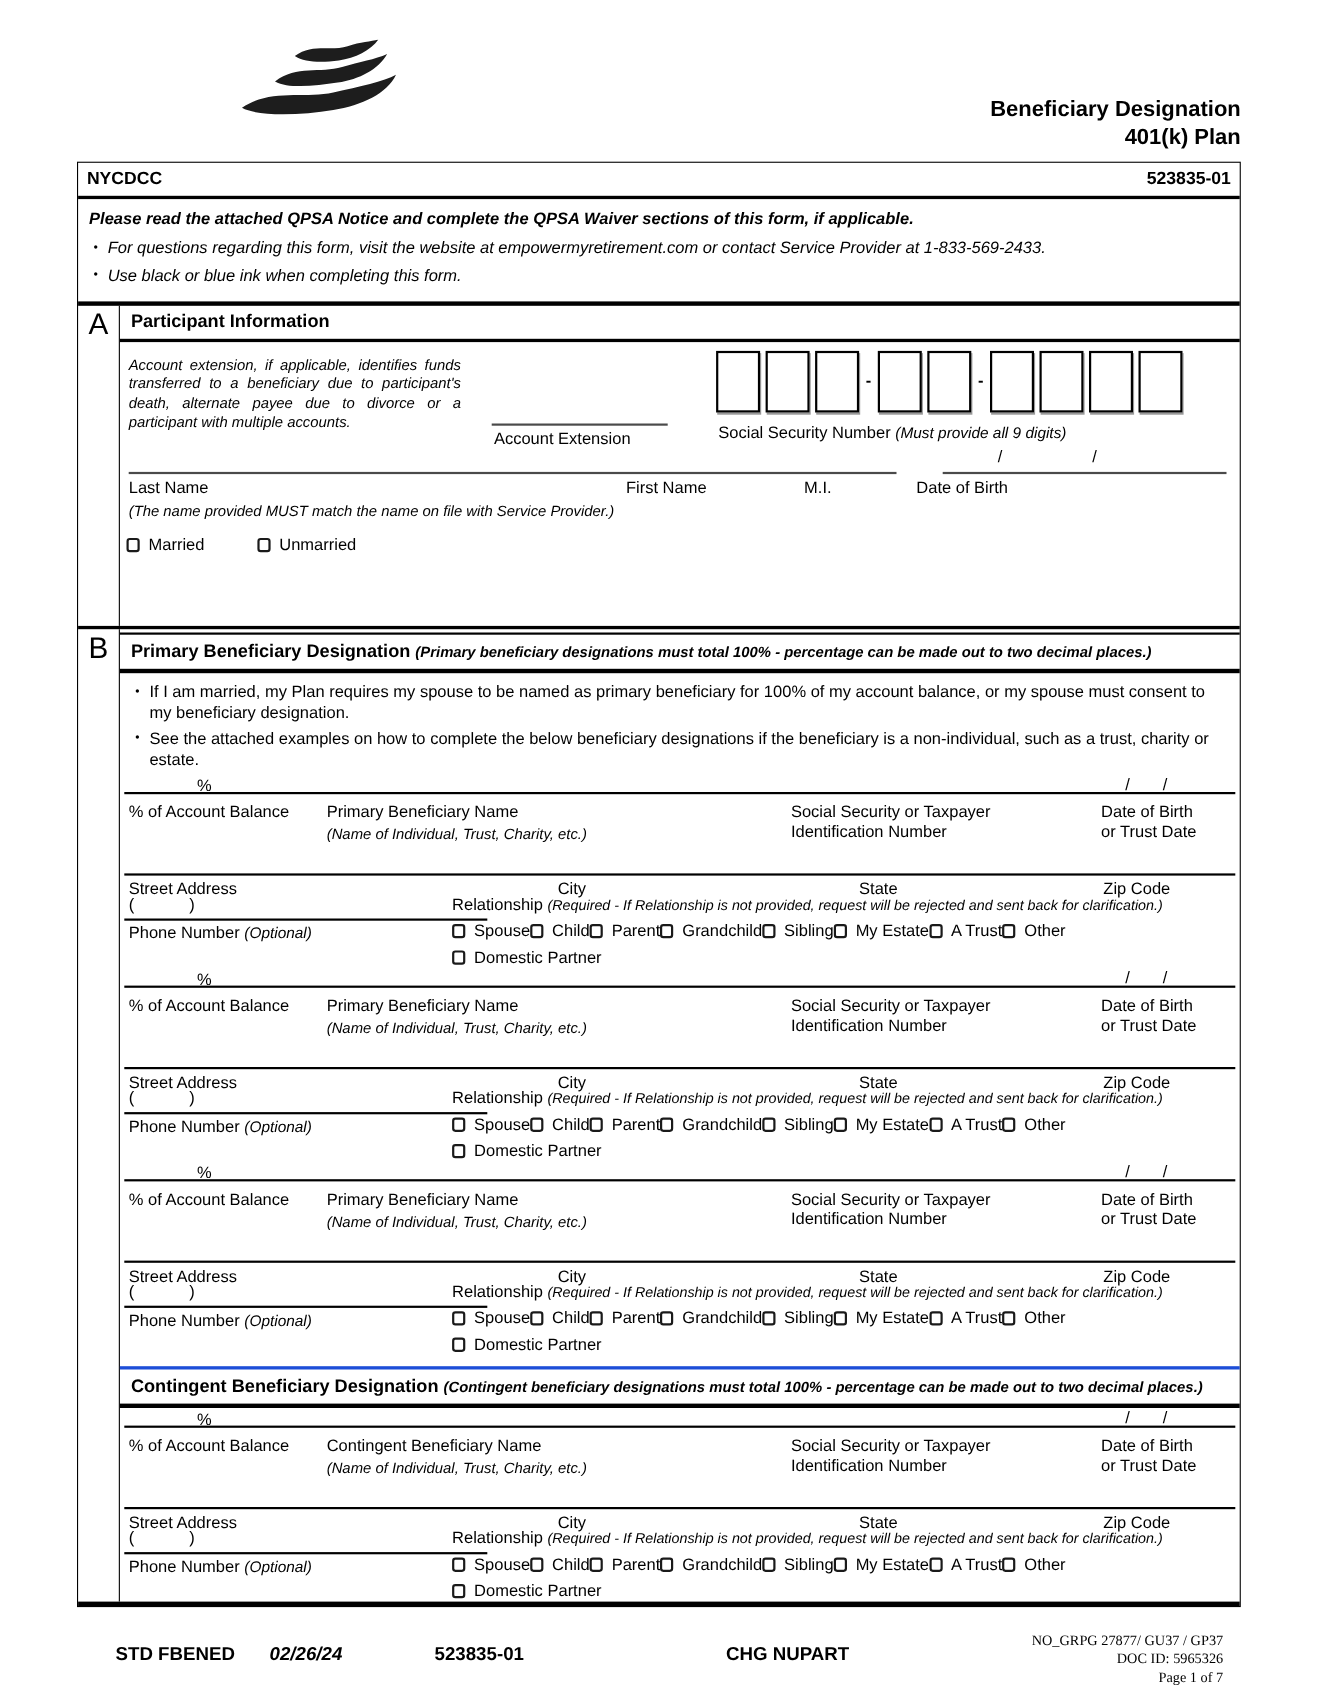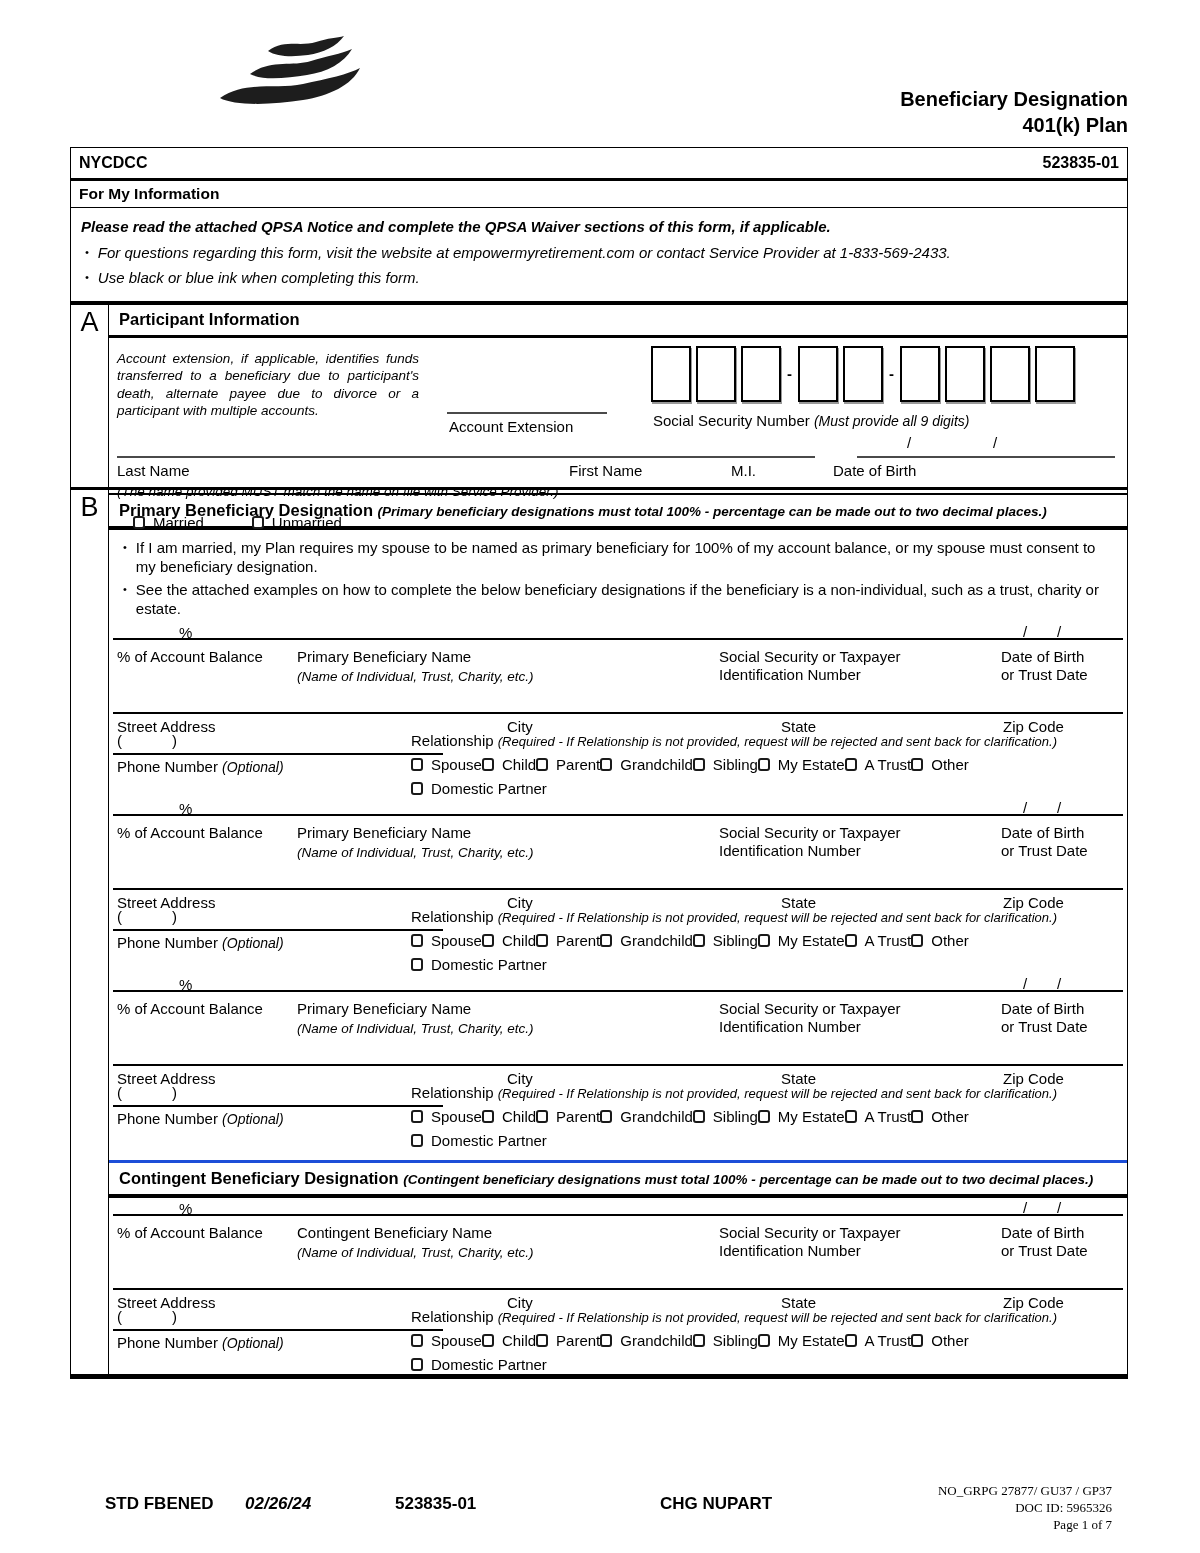--- a/index.html
+++ b/index.html
@@ -27,36 +27,36 @@
 
   .section { display:flex; }
   .secA { border-bottom:3px solid #000; }
   .secB { border-bottom:4px solid #000; }
   .letter-col { flex:none; width:38px; border-right:1px solid #000; text-align:center; font-size:27px; padding-top:2px; }
   .sec-content { flex:1; min-width:0; }
   .sec-header { font-weight:bold; font-size:16.5px; padding:5px 10px 6px 10px; border-bottom:3px solid #000; }
   .sec-header .hnote { font-size:13.5px; font-style:italic; }
 
   
-  .a-body { position:relative; height:149px; }
+  .a-body { position:relative; height:258px; }
   .a-note { position:absolute; left:8px; top:12px; width:302px; font-style:italic; font-size:13.5px; line-height:1.3; text-align:justify; }
   .fline { border-bottom:2px solid #4a4a4a; }
   .acct-line { position:absolute; left:338px; top:74px; width:160px; }
   .acct-label { position:absolute; left:340px; top:80px; }
   .ssn-row { position:absolute; left:542px; top:8px; display:flex; align-items:center; gap:5px; }
   .ssnbox { width:40px; height:56px; border:2px solid #000; box-shadow:1px 2px 0 #999; background:#fff; }
   .ssn-dash { font-weight:bold; padding:0 1px; }
   .ssn-label { position:absolute; left:544px; top:74px; white-space:nowrap; }
   .itnote { font-style:italic; font-size:14px; }
   .slash { position:absolute; top:96px; font-size:15px; }
   .name-line { position:absolute; left:8px; top:118px; width:698px; }
   .dob-line { position:absolute; left:748px; top:118px; width:258px; }
   .albl { position:absolute; top:124px; white-space:nowrap; }
   .name-note { position:absolute; left:8px; top:146px; font-style:italic; font-size:13.5px; }
-  .marital { position:absolute; left:24px; top:176px; display:flex; gap:48px; }
+  .marital { position:absolute; left:6px; top:176px; display:flex; gap:48px; }
 
   .cbitem { display:inline-flex; align-items:center; gap:8px; white-space:nowrap; }
   .cb { display:inline-block; width:12px; height:13px; border:2px solid #1a1a1a; border-radius:3px; background:#fff; flex:none; }
 
   
   .band { margin-top:3px; border-top:2px solid #000; border-bottom:4px solid #000; padding:6px 10px; font-weight:bold; font-size:16.5px; }
   .band .bnote { font-size:13.5px; font-style:italic; }
   .band.contingent { margin-top:10px; border-top:3px solid #1d4ed8; }
   .b-bullets { padding:8px 14px 0 14px; line-height:1.32; }
   .b-bullets .blt { margin:0 0 3px 0; font-style:normal; }
@@ -106,21 +106,20 @@
     <div>401(k) Plan</div>
   </div>
 
   <div class="formbox">
 
     <div class="planbar">
       <span>NYCDCC</span>
       <span>523835-01</span>
     </div>
 
-    <div class="infobar">For My Information</div>
 
     <div class="notice">
       <div class="headline">Please read the attached QPSA Notice and complete the QPSA Waiver sections of this form, if applicable.</div>
       <div class="blt">
           <span class="dot">•</span>
           <span>For questions regarding this form, visit the website at empowermyretirement.com or contact Service Provider at 1-833-569-2433.</span>
         </div>
       <div class="blt">
           <span class="dot">•</span>
           <span>Use black or blue ink when completing this form.</span>

